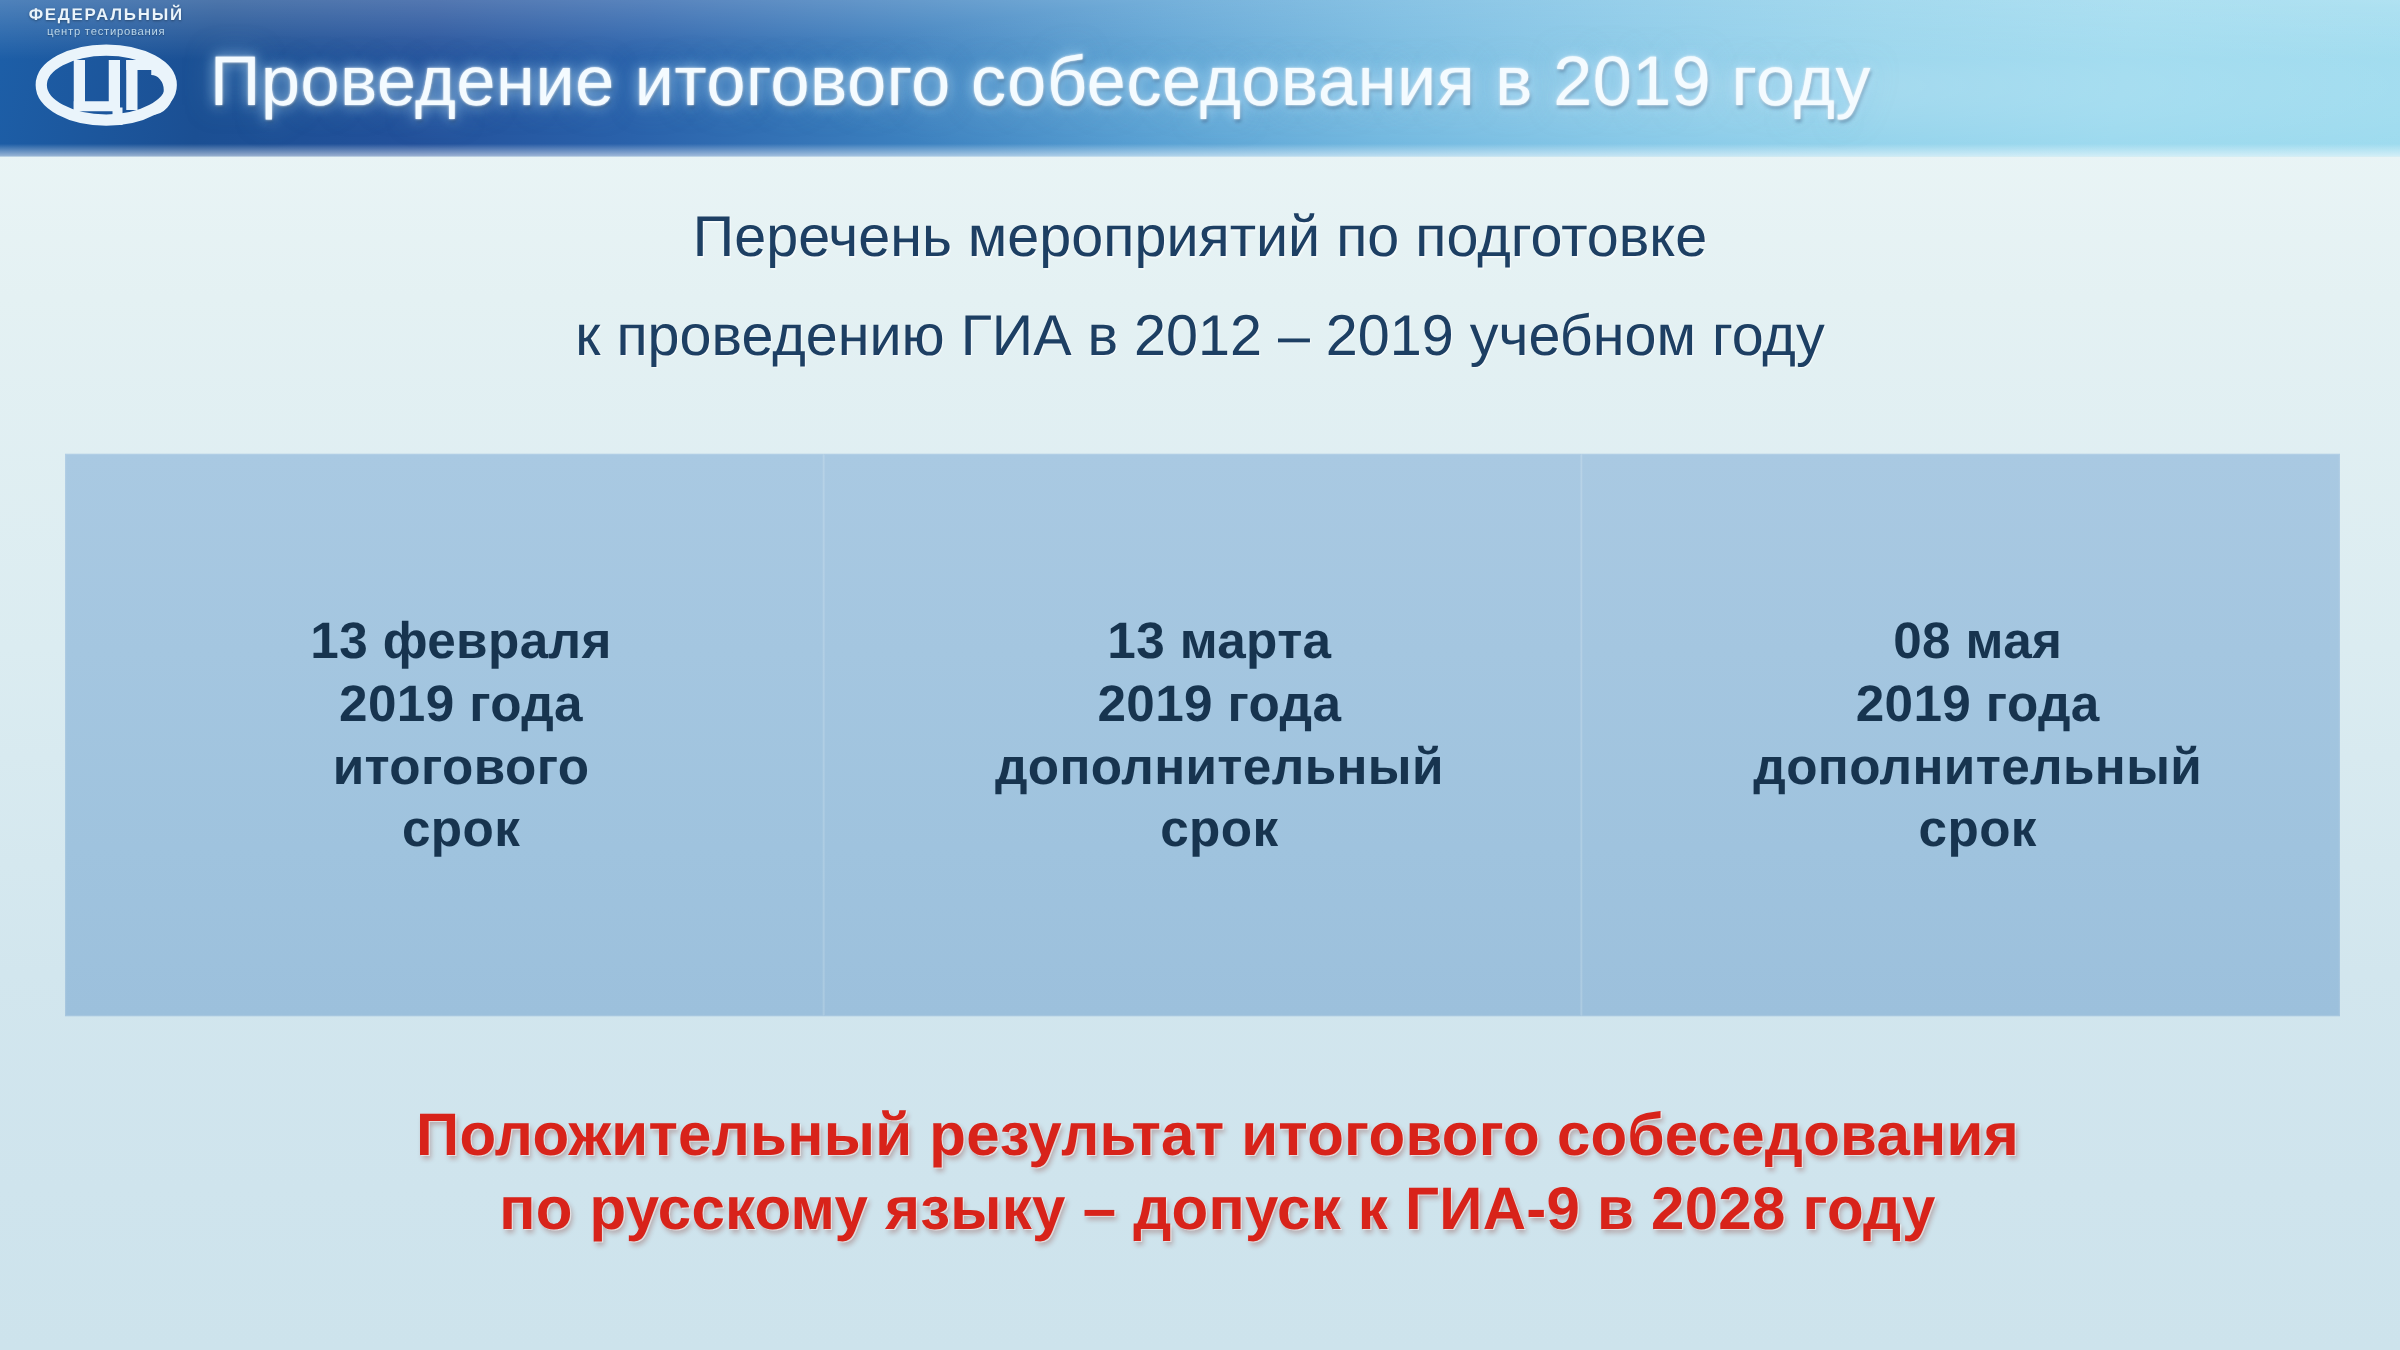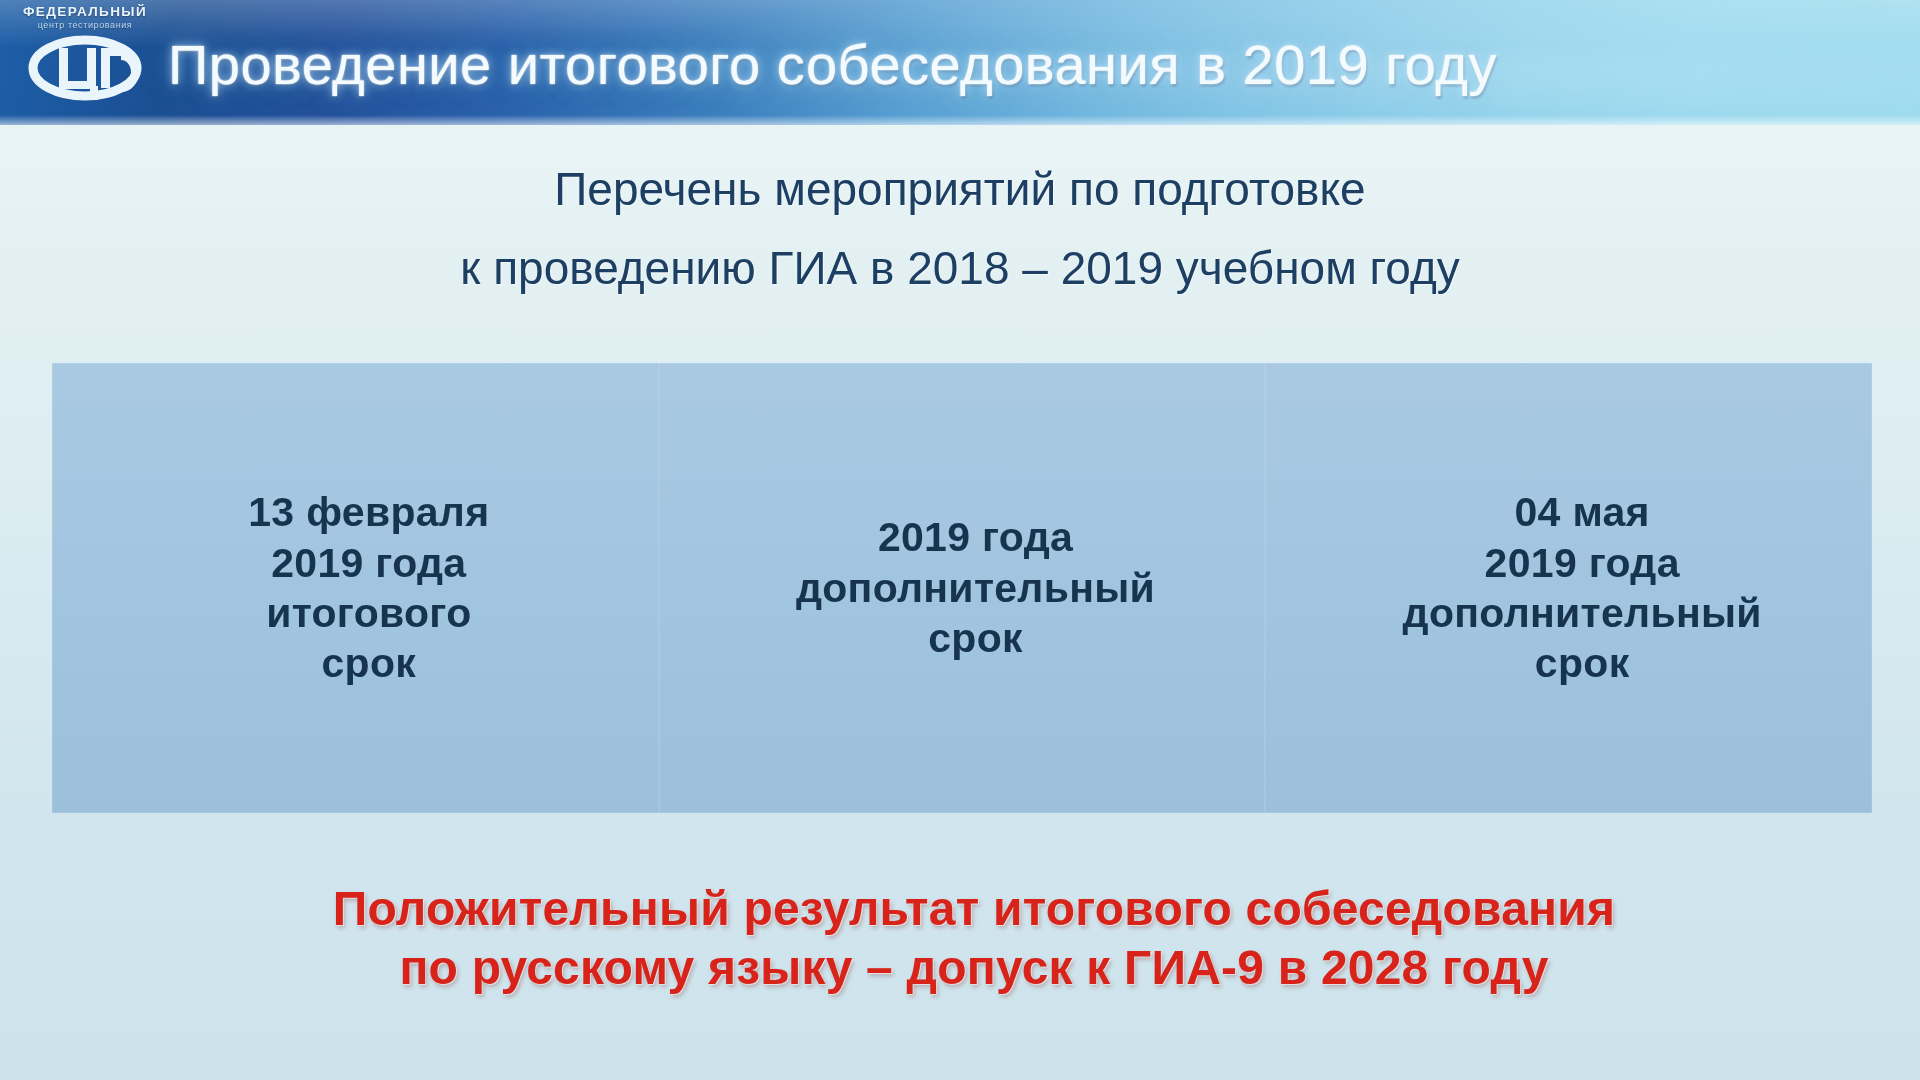--- a/index.html
+++ b/index.html
@@ -169,45 +169,46 @@
           </g>
         </svg>
       </div>
     </div>
 
     <div class="header-title">Проведение итогового собеседования в 2019 году</div>
   </div>
 
   <div class="subtitle">
     <div>Перечень мероприятий по подготовке</div>
-    <div>к проведению ГИА в 2018 – 2019 учебном году</div>
+    <div>к проведению ГИА в 2012 – 2019 учебном году</div>
   </div>
 
   <div class="cards">
 
     <div class="card">
       <div class="card-text">
         <span>13 февраля</span>
         <span>2019 года</span>
         <span>итогового</span>
         <span>срок</span>
       </div>
     </div>
 
     <div class="card">
       <div class="card-text">
+        <span>13 марта</span>
         <span>2019 года</span>
         <span>дополнительный</span>
         <span>срок</span>
       </div>
     </div>
 
     <div class="card">
       <div class="card-text">
-        <span>04 мая</span>
+        <span>08 мая</span>
         <span>2019 года</span>
         <span>дополнительный</span>
         <span>срок</span>
       </div>
     </div>
 
   </div>
 
   <div class="footer">
     <div>Положительный результат итогового собеседования</div>

